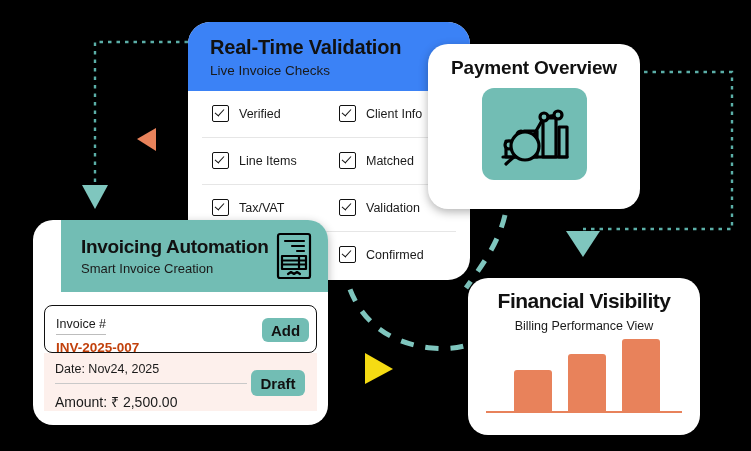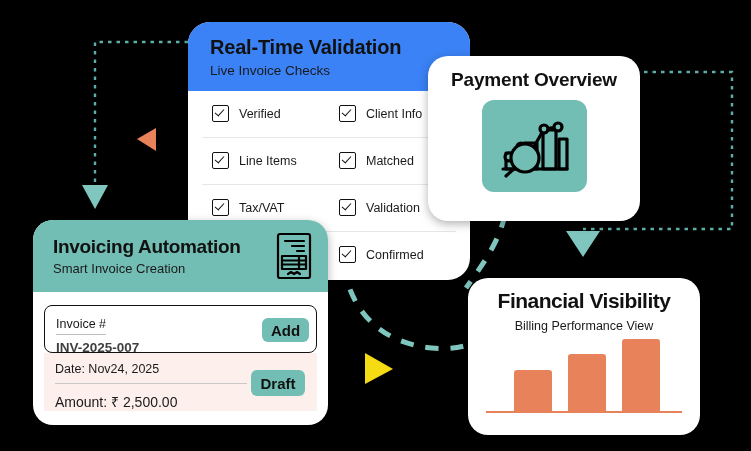--- a/index.html
+++ b/index.html
@@ -103,21 +103,21 @@
   }
   .val-label {
     font-size: 12.5px;
     color: #1a1a1a;
     white-space: nowrap;
   }
 
   
   #card-payment {
     left: 428px;
-    top: 56px;
+    top: 44px;
     width: 212px;
     height: 165px;
     z-index: 4;
     border-radius: 20px;
   }
   .pay-title {
     font-size: 19px;
     font-weight: bold;
     color: #111111;
     text-align: center;
@@ -143,20 +143,21 @@
     height: 205px;
     z-index: 5;
     border-radius: 20px;
   }
   .inv-head {
     background: #72BDB4;
     padding: 12px 14px 12px 20px;
     display: flex;
     align-items: center;
     justify-content: space-between;
+    margin-left: 28px;
   }
   .inv-title {
     font-size: 19px;
     font-weight: bold;
     color: #111111;
     letter-spacing: -0.3px;
     line-height: 1.15;
   }
   .inv-sub {
     font-size: 13px;
@@ -175,21 +176,21 @@
   .inv-field-label {
     font-size: 12.5px;
     color: #1a1a1a;
     border-bottom: 1px solid #bdbdbd;
     display: inline-block;
     padding-bottom: 3px;
   }
   .inv-field-value {
     font-size: 13.5px;
     font-weight: bold;
-    color: #404040;
+    color: #c2410c;
     margin-top: 5px;
   }
   .pill {
     position: absolute;
     background: #72BDB4;
     border-radius: 6px;
     font-size: 15px;
     font-weight: bold;
     color: #111;
     display: flex;

